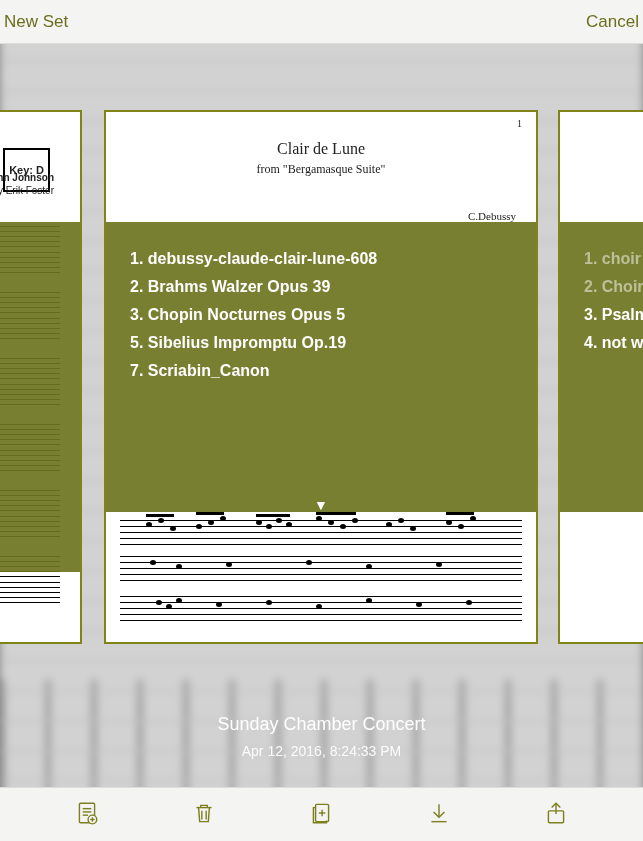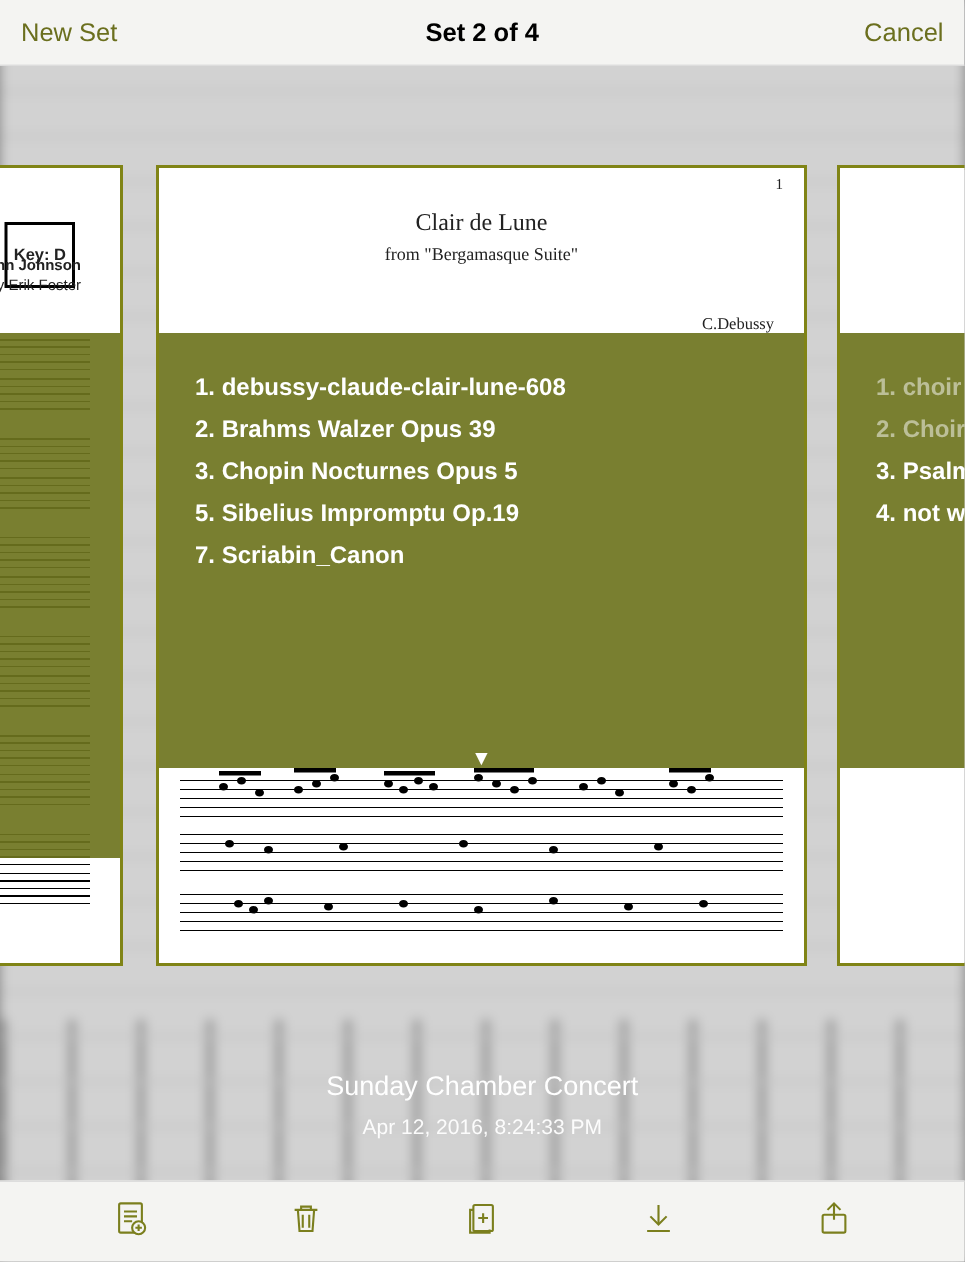--- a/index.html
+++ b/index.html
@@ -2,21 +2,21 @@
 <html><head>
 <meta charset="utf-8">
 <style>
 * { margin:0; padding:0; box-sizing:border-box; }
 html,body{width:643px;height:841px;overflow:hidden;font-family:-apple-system,"Helvetica Neue",Arial,sans-serif;background:#888;}
 .bg{position:absolute;inset:0;background:#d0d0d0;filter:blur(4px);}
 .bg::before{content:"";position:absolute;inset:0;background:
   repeating-linear-gradient(#aaa 0 2px,transparent 2px 30px),
   repeating-linear-gradient(90deg,#000 0 4px,transparent 4px 46px) 0 680px/100% 120px no-repeat,
   #d8d8d8;opacity:.35;}
-.navbar{position:relative;height:44px;background:#f4f4f2;display:flex;align-items:center;justify-content:space-between;padding:0 14px;border-bottom:1px solid #ddd;z-index:10;}
+.navbar{position:relative;height:44px;background:#f4f4f2;display:flex;align-items:center;justify-content:space-between;padding:0 4px;border-bottom:1px solid #ddd;z-index:10;}
 .navbar .btn{color:#6b6f1e;font-size:17px;}
 .navbar .title{position:absolute;left:0;right:0;text-align:center;font-size:17px;font-weight:600;color:#000;pointer-events:none;}
 .carousel{position:relative;height:calc(841px - 44px - 54px);z-index:5;}
 .card{position:absolute;top:68px;width:430px;height:530px;background:#fff;box-shadow:0 0 0 2px #808416;overflow:hidden;}
 .card.center{left:106px;}
 .card.left{left:-350px;}
 .card.right{left:560px;}
 .sheet-hdr{height:110px;padding:18px 28px 6px;position:relative;font-family:"Times New Roman",serif;color:#222;}
 .sheet-hdr .pageno{position:absolute;top:6px;right:14px;font-size:10px;}
 .sheet-hdr .song-title{text-align:center;font-size:16px;margin-top:10px;}
@@ -52,21 +52,20 @@
 .ms-row::before,.ms-row::after{content:"";position:absolute;left:0;right:0;height:22px;background:repeating-linear-gradient(#000 0 1px,transparent 1px 5px);}
 .ms-row::before{top:4px;} .ms-row::after{top:30px;}
 </style>
 </head>
 <body>
 
 <div class="bg"></div>
 
 <div class="navbar">
   <span class="btn">New Set</span>
-  <span class="title">Set 2 of 4</span>
   <span class="btn">Cancel</span>
 </div>
 
 <div class="carousel">
 
   <div class="card left">
     <div class="sheet-left-hdr">
       <span class="keybox">Key: D</span>
       <div class="cred">
         <b>Jenn Johnson</b><br>

